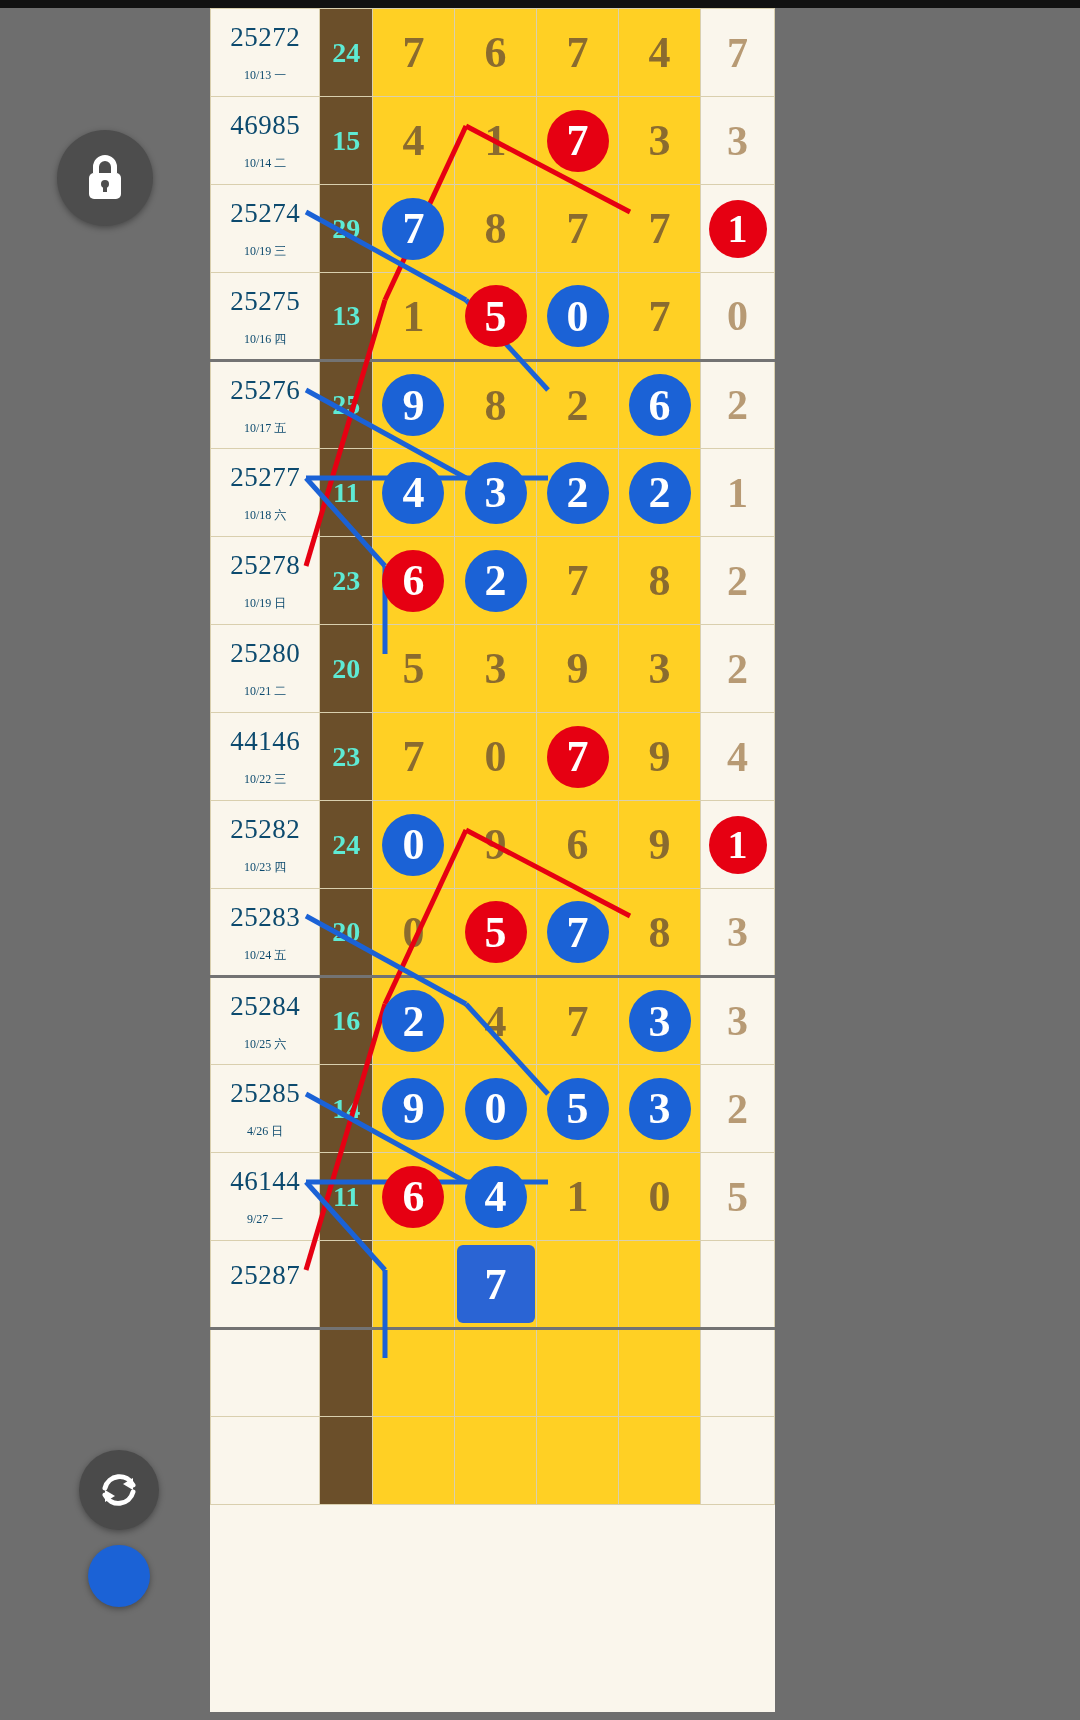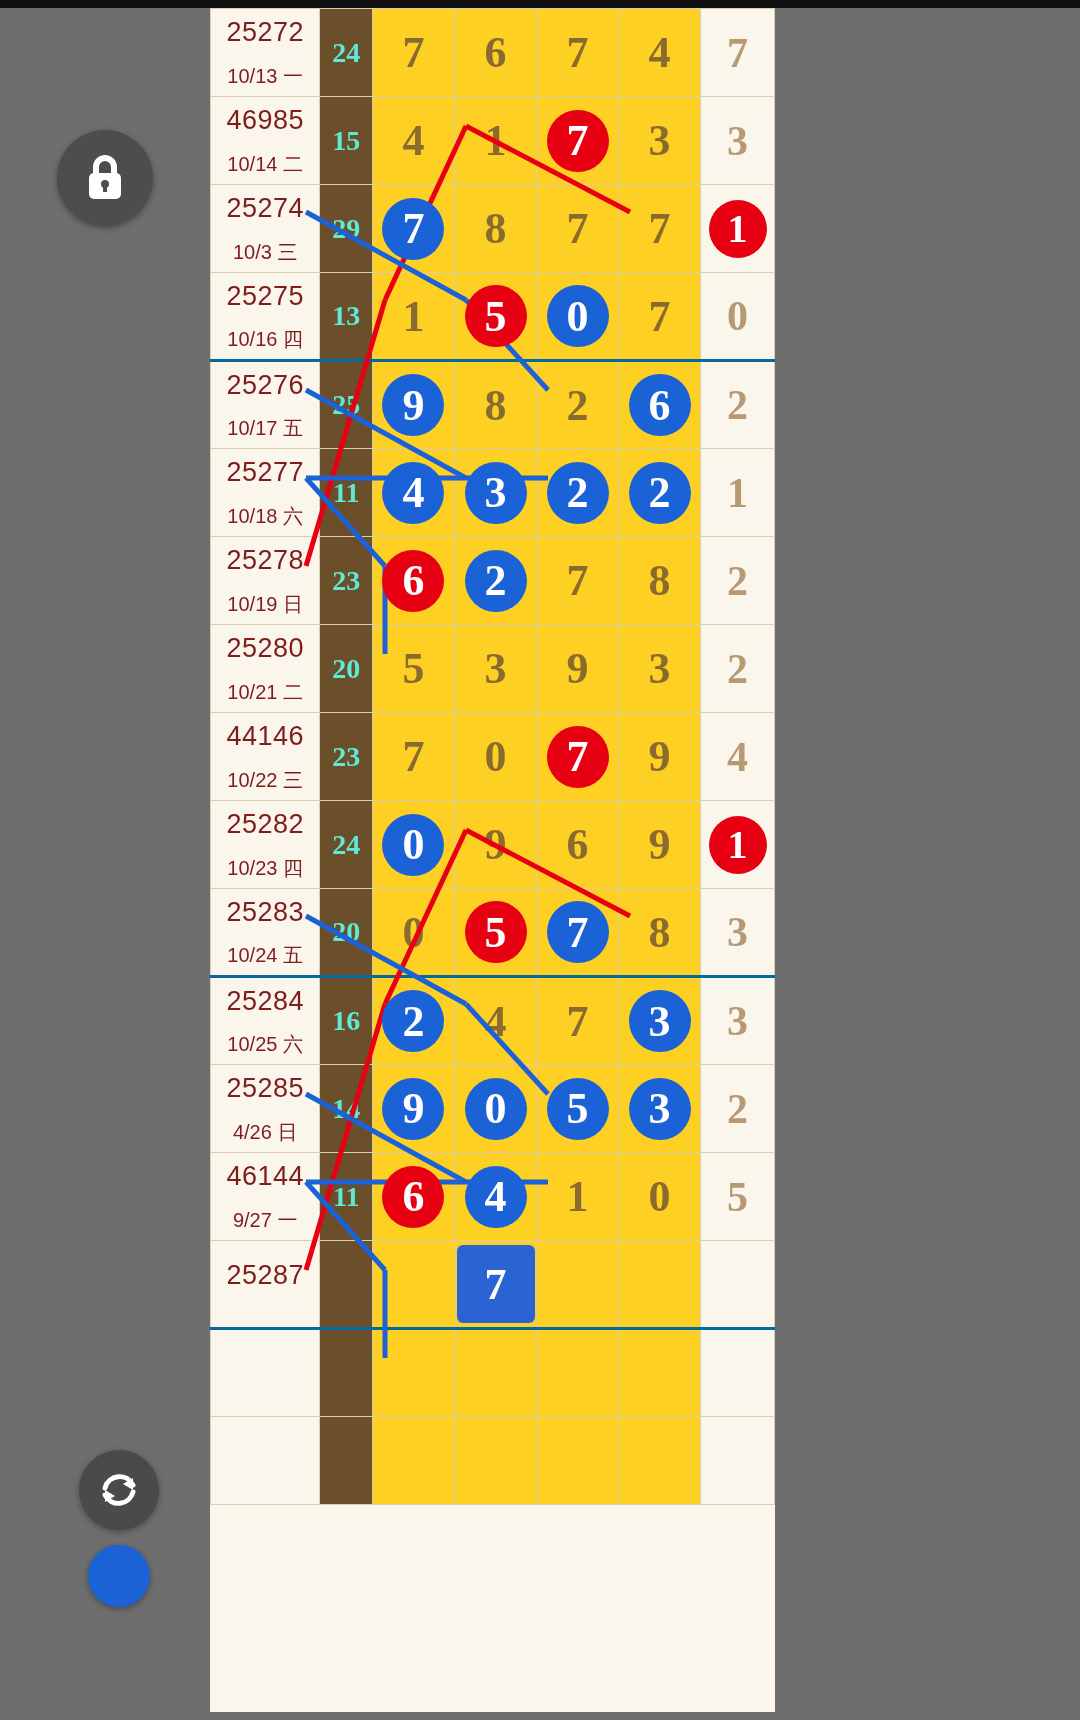--- a/index.html
+++ b/index.html
@@ -62,27 +62,27 @@
     position: relative;
   }
   
   col.c-issue { width: 108px; }
   col.c-sum   { width: 52px; }
   col.c-d     { width: 81px; }
   col.c-tail  { width: 73px; }
 
   td.issue {
     background: #faf6ec;
-    color: #7f1d1d;
+    color: #0c4a6e;
     font-size: 26px;
     line-height: 1.15;
-    font-family: Liberation Sans, sans-serif;
+    font-family: Liberation Serif, serif;
   }
   td.issue .no { display:block; font-size: 27px; letter-spacing: .5px; }
-  td.issue .dt { display:block; font-size: 20px; margin-top: 16px; }
+  td.issue .dt { display:block; font-size: 12px; margin-top: 16px; }
 
   td.sum {
     background: #6b4f2a;
     color: #5eead4;
     font-size: 28px;
     font-weight: bold;
     border-left: none; border-right: none;
   }
   td.digit {
     background: #ffd024;
@@ -91,21 +91,21 @@
     font-weight: bold;
     border-color: #e8bc1c;
   }
   td.tail {
     background: #faf6ec;
     color: #b79a74;
     font-size: 42px;
     font-weight: bold;
   }
   
-  tr.sep td { border-bottom: 3px solid #0369a1; }
+  tr.sep td { border-bottom: 3px solid #737373; }
 
   
   .mark {
     position: absolute;
     left: 50%; top: 50%;
     transform: translate(-50%,-50%);
     width: 62px; height: 62px;
     border-radius: 50%;
     display: flex; align-items: center; justify-content: center;
     color: #fff; font-size: 44px; font-weight: bold;
@@ -203,21 +203,21 @@
             <td class="digit"><span>1</span></td>
             <td class="digit">
               <span class="mark red">7</span>
             </td>
             <td class="digit"><span>3</span></td>
             <td class="tail"><span>3</span></td>
           </tr>
           <tr>
             <td class="issue">
               <span class="no">25274</span>
-              <span class="dt">10/3 三</span>
+              <span class="dt">10/19 三</span>
             </td>
             <td class="sum">29</td>
             <td class="digit">
               <span class="mark blue">7</span>
             </td>
             <td class="digit"><span>8</span></td>
             <td class="digit"><span>7</span></td>
             <td class="digit"><span>7</span></td>
             <td class="tail">
               <span class="mark red small">1</span>

